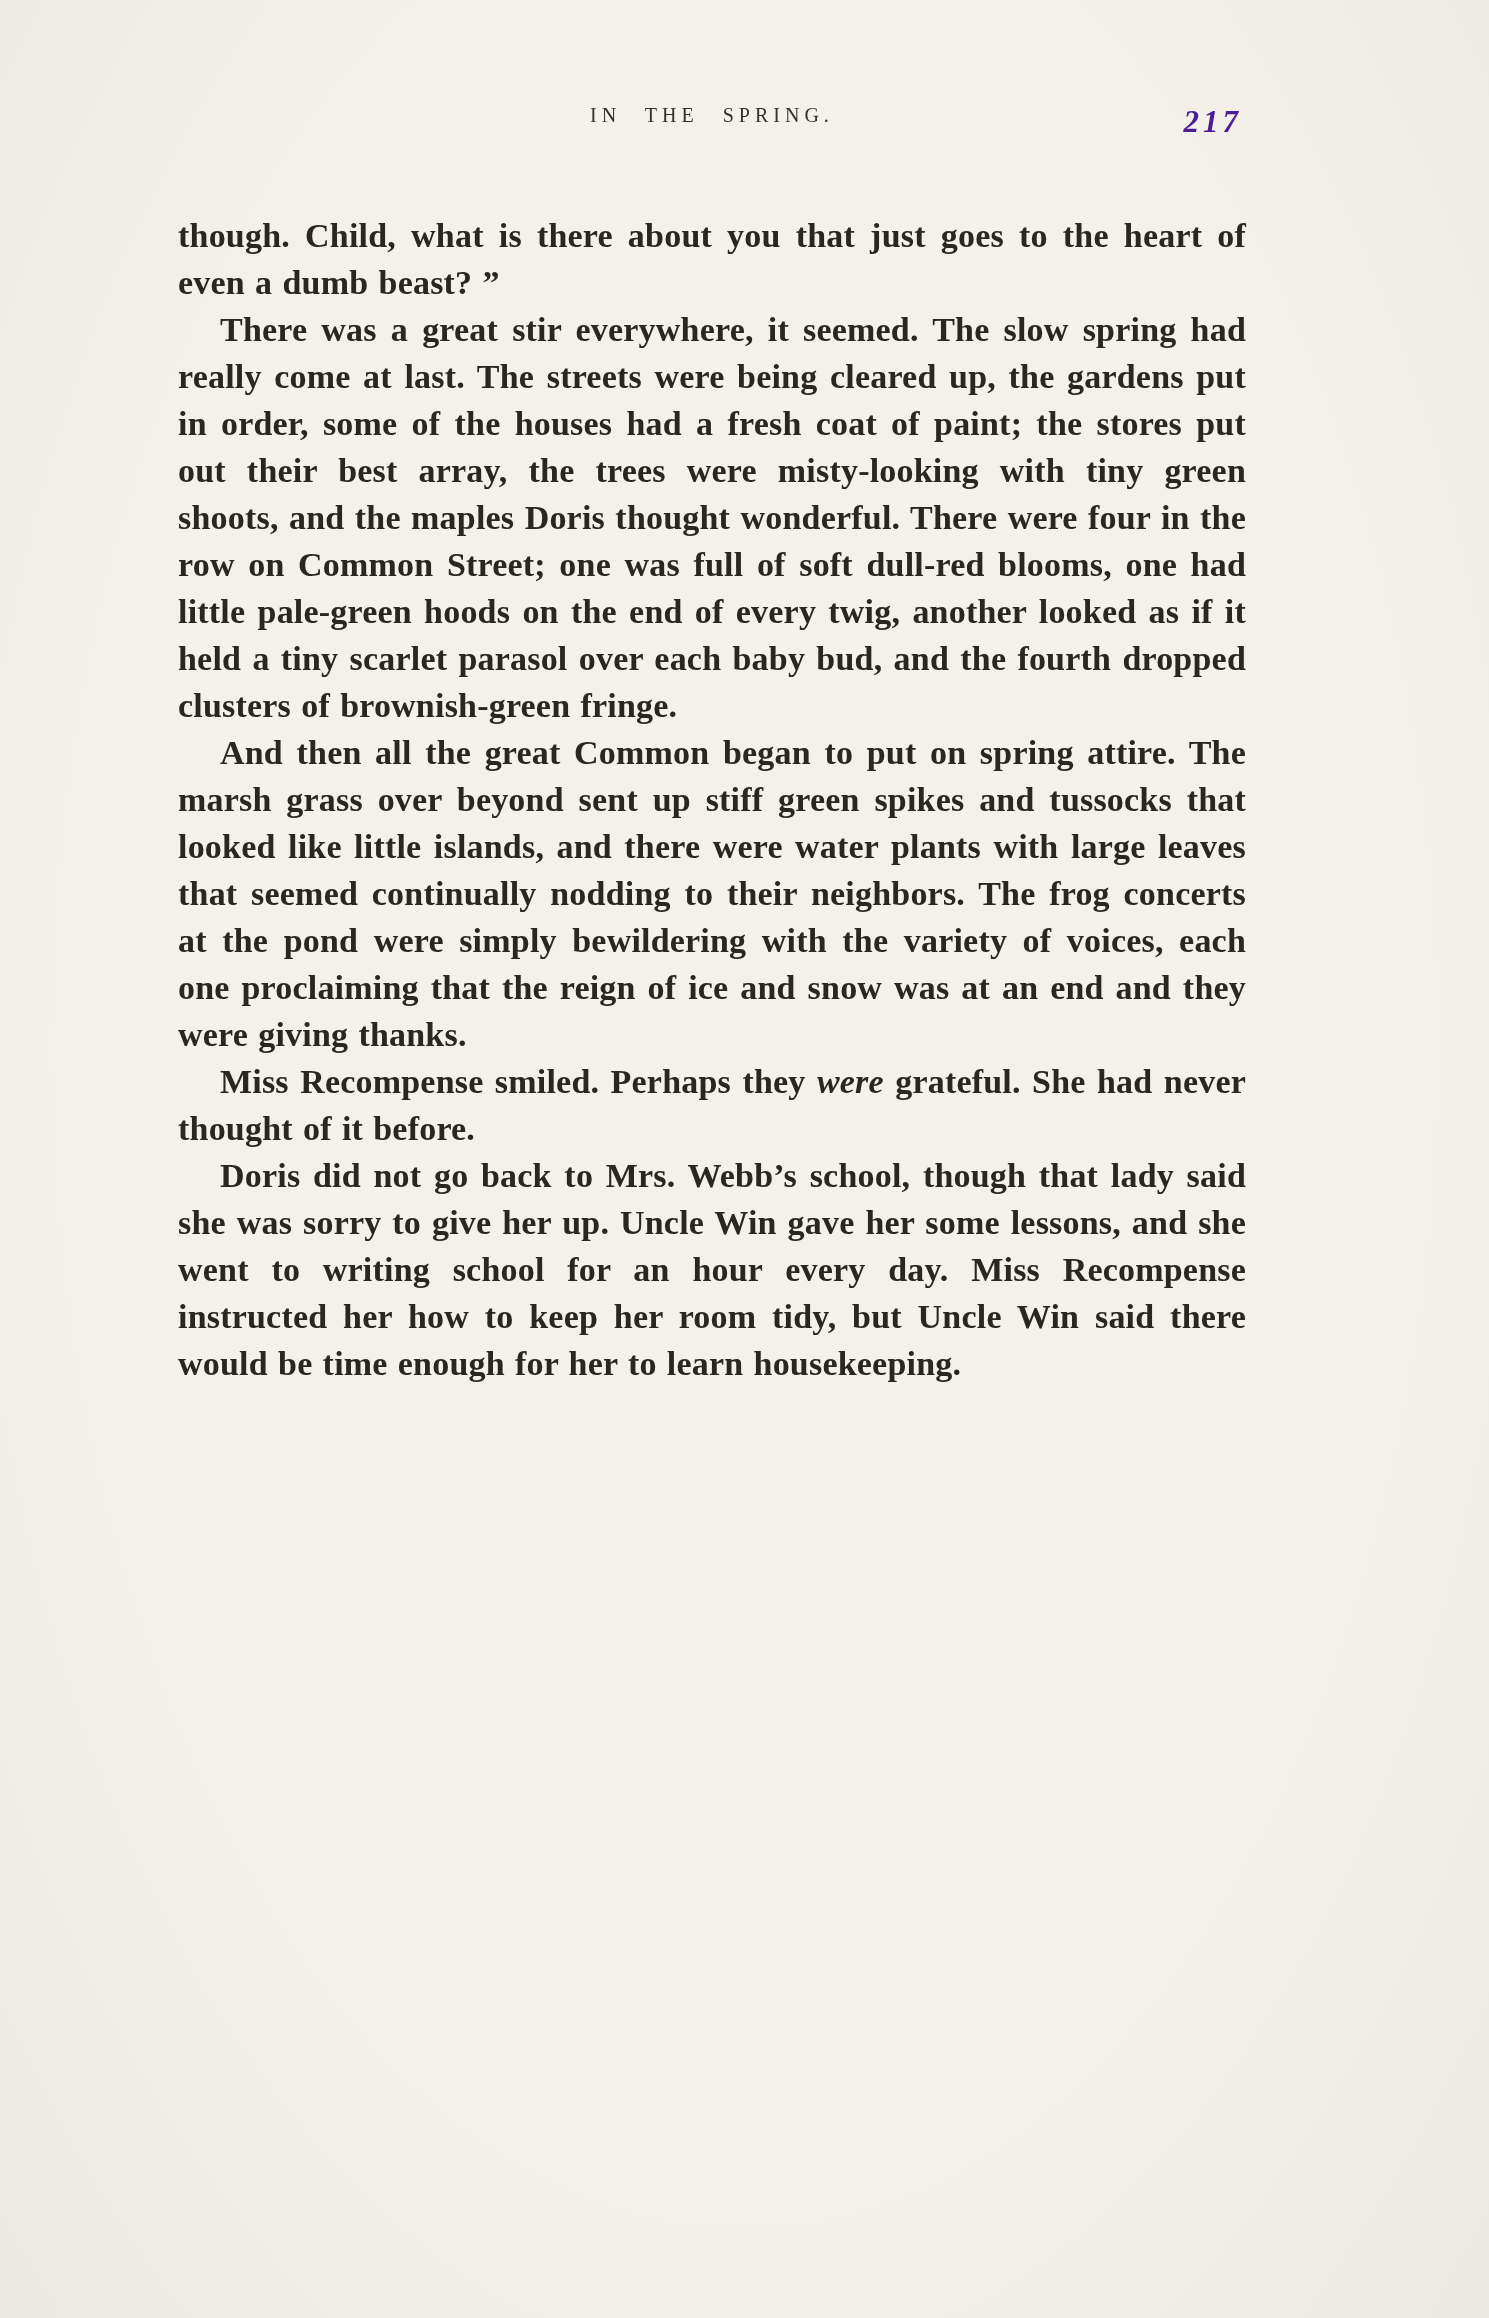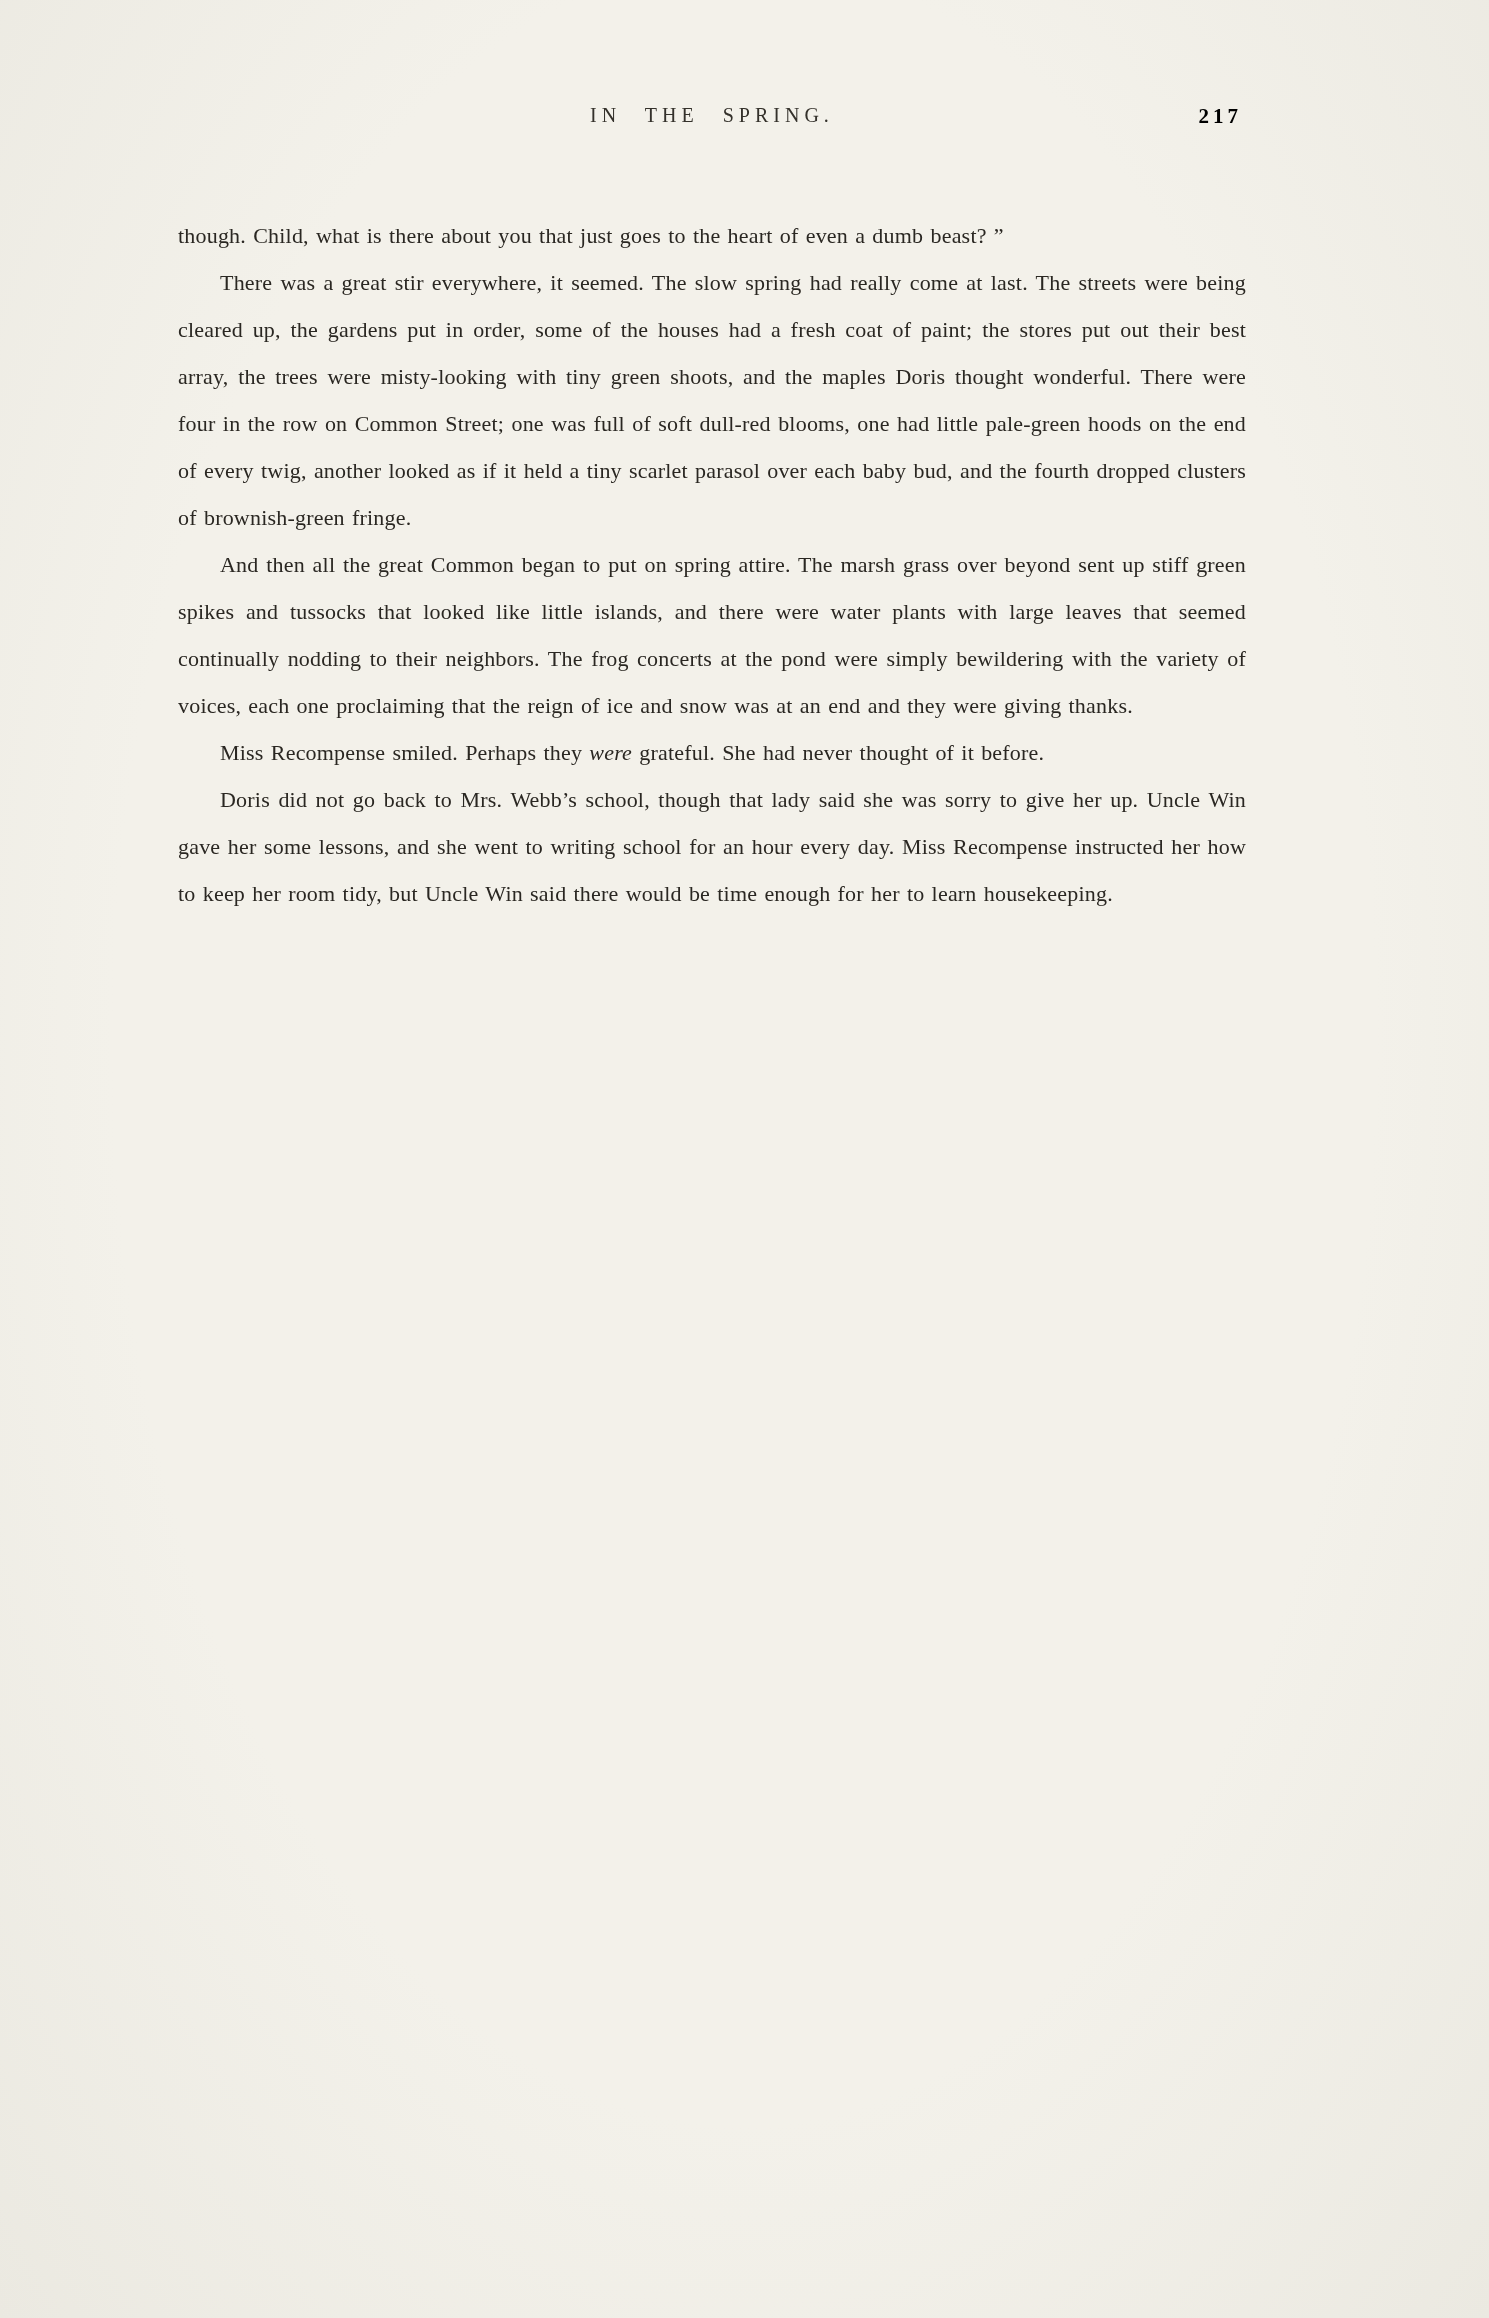--- a/index.html
+++ b/index.html
@@ -37,37 +37,39 @@
     text-align: center;
     font-size: 20px;
     letter-spacing: 5px;
     word-spacing: 14px;
     color: #34312b;
   }
   .page-number {
     position: absolute;
     right: 4px;
     top: 104px;
-    font-size: 21px;
+    font-size: 31px;
     letter-spacing: 4px;
     font-weight: bold;
-    color: #000000;
+    color: #4c1d95;
+    font-style: italic;
   }
   .text-block {
     margin-top: 64px;
   }
   .text-block p.para {
     margin: 0;
-    font-size: 22px;
+    font-size: 34px;
     line-height: 47px;
     text-align: justify;
     text-justify: inter-word;
     letter-spacing: 0.2px;
     word-spacing: 1.5px;
     color: #2a2722;
+    font-weight: bold;
   }
   .text-block p.para.indent {
     text-indent: 42px;
   }
   .italic {
     font-style: italic;
   }
 </style>
 </head>
 <body>

